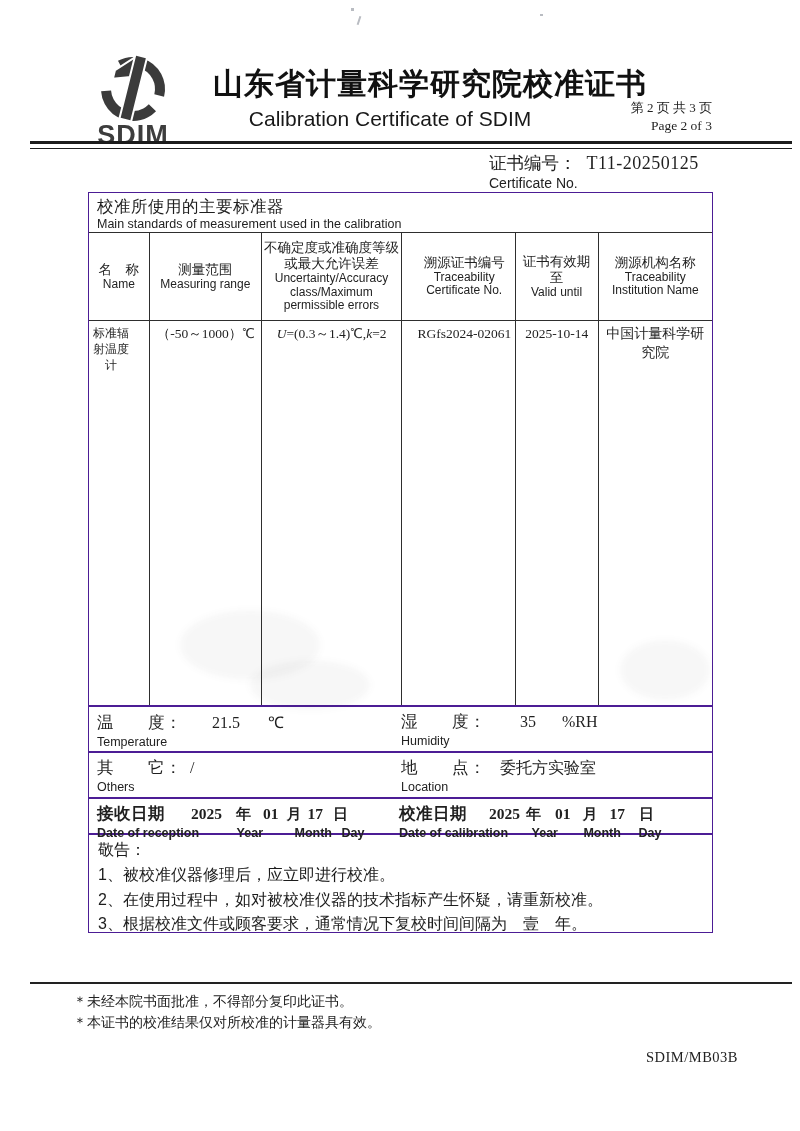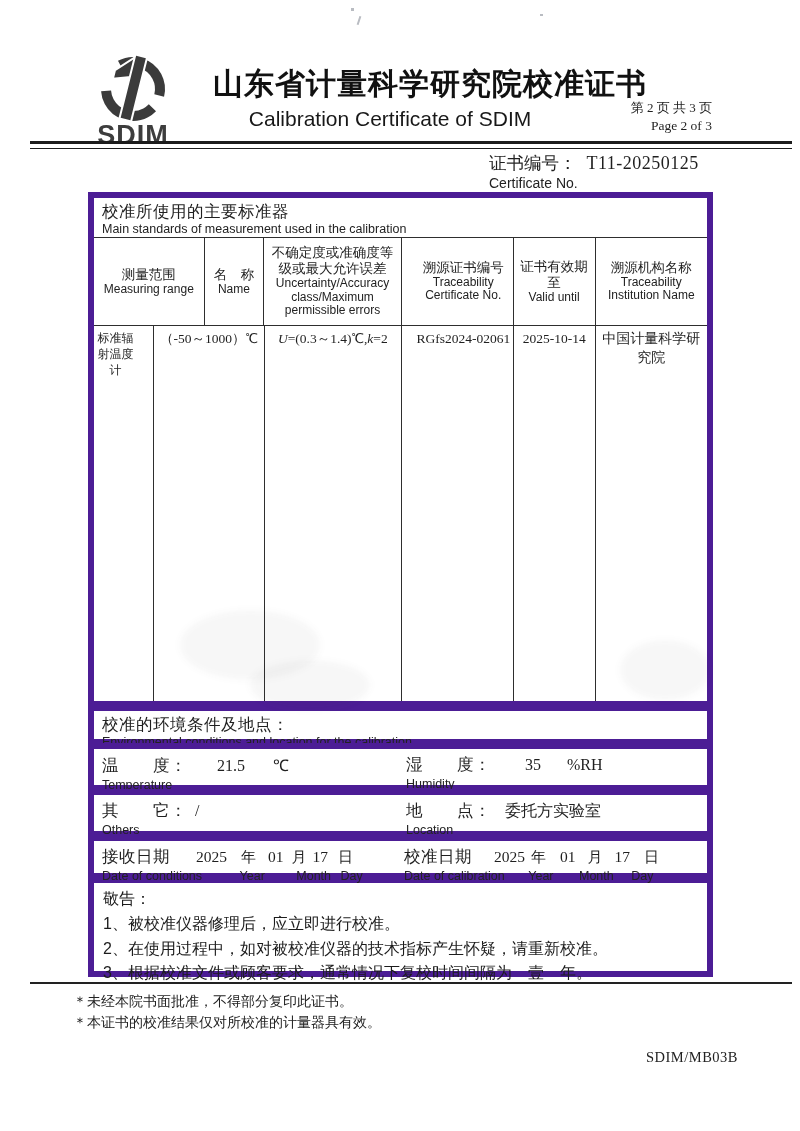--- a/index.html
+++ b/index.html
@@ -23,21 +23,21 @@
   .pageinfo .en{font-size:13.5px;}
   .rule-double{position:absolute;left:30px;top:141px;width:762px;height:4px;
     border-top:3.5px solid #1c1c1c;border-bottom:1.8px solid #1c1c1c;}
   .certno{position:absolute;left:489px;top:152px;line-height:1.25;}
   .certno .l1{font-size:17.5px;}
   .certno .num{font-size:18px;margin-left:10px;letter-spacing:0.5px;}
   .certno .l2{font-family:"Liberation Sans", sans-serif;font-size:14px;color:#222;}
 
   
   .doc{position:absolute;left:88px;top:192px;width:625px;}
-  .block{box-sizing:border-box;border:6px solid #4c1d95;background:transparent;}
+  .block{box-sizing:border-box;border:1px solid #4c1d95;background:transparent;}
   .block + .block{margin-top:-2px;}
 
   
   .tbl{height:515px;display:flex;flex-direction:column;}
   .tbl-caption{border-bottom:1.5px solid #2e2e2e;padding:3px 8px 2px;height:40px;box-sizing:border-box;}
   .tbl-caption .zh{font-family:"Liberation Sans", sans-serif;font-size:16.5px;letter-spacing:0.5px;}
   .tbl-caption .en{font-family:"Liberation Sans", sans-serif;font-size:12.5px;line-height:1.05;color:#222;}
   .tbl-head{display:flex;border-bottom:1.5px solid #2e2e2e;height:88px;box-sizing:border-box;}
   .tbl-body{display:flex;flex:1;}
   .cell{box-sizing:border-box;border-right:1.5px solid #2e2e2e;text-align:center;
@@ -54,21 +54,21 @@
   
   .env-title{height:40px;padding:3px 8px 2px;}
   .env-title .zh{font-family:"Liberation Sans", sans-serif;font-size:16.5px;letter-spacing:0.5px;}
   .env-title .en{font-family:"Liberation Sans", sans-serif;font-size:12.5px;line-height:1.05;color:#222;}
   .row2{position:relative;height:48px;padding:4px 8px 0;box-sizing:border-box;}
   .grp{position:absolute;top:5px;left:8px;white-space:nowrap;}
   .grp.right{left:312px;}
   .lbl{font-family:"Liberation Sans", sans-serif;font-size:16.5px;letter-spacing:0.5px;}
   .val{font-size:16px;}
   .sub{font-family:"Liberation Sans", sans-serif;font-size:12.5px;color:#222;margin-top:1px;}
-  .dates{height:44px;}
+  .dates{height:38px;font-weight:bold;}
   .dt-num{font-size:15.5px;}
   .dt-unit{font-family:"Liberation Sans", sans-serif;font-size:15px;}
   .sub .w{display:inline-block;}
 
   
   .notice{height:100px;padding:4px 9px;box-sizing:border-box;
     font-family:"Liberation Sans", sans-serif;font-size:16px;line-height:1.55;color:#1c1c1c;}
 
   .rule-single{position:absolute;left:30px;top:982px;width:762px;border-top:2.5px solid #222;}
   .footnotes{position:absolute;left:73px;top:991px;font-size:14px;line-height:1.5;color:#222;}
@@ -114,27 +114,27 @@
   </div>
 
   <div class="doc">
 
     <div class="block tbl">
       <div class="tbl-caption">
         <div class="zh">校准所使用的主要标准器</div>
         <div class="en">Main standards of measurement used in the calibration</div>
       </div>
       <div class="tbl-head">
+        <div class="cell c1">
+          <div class="hzh">名　称</div>
+          <div class="hen">Name</div>
+        </div>
         <div class="cell c2">
           <div class="hzh">测量范围</div>
           <div class="hen">Measuring range</div>
-        </div>
-        <div class="cell c1">
-          <div class="hzh">名　称</div>
-          <div class="hen">Name</div>
         </div>
         <div class="cell c3">
           <div class="hzh">不确定度或准确度等级或最大允许误差</div>
           <div class="hen">Uncertainty/Accuracy class/Maximum permissible errors</div>
         </div>
         <div class="cell c4">
           <div class="hzh">溯源证书编号</div>
           <div class="hen">Traceability Certificate No.</div>
         </div>
         <div class="cell c5">
@@ -151,24 +151,20 @@
         <div class="cell c2">（-50～1000）℃</div>
         <div class="cell c3">
           <div><span class="it">U</span><span>=(0.3～1.4)℃,</span><span class="it">k</span><span>=2</span></div>
         </div>
         <div class="cell c4">RGfs2024-02061</div>
         <div class="cell c5">2025-10-14</div>
         <div class="cell c6">中国计量科学研究院</div>
       </div>
     </div>
 
-    <div class="block env-title">
-      <div class="zh">校准的环境条件及地点：</div>
-      <div class="en">Environmental conditions and location for the calibration</div>
-    </div>
 
     <div class="block row2">
       <div class="grp">
         <div>
           <span class="lbl">温　　度：</span>
           <span class="val" style="margin-left:26px;">21.5</span>
           <span class="val" style="margin-left:24px;">℃</span>
         </div>
         <div class="sub">Temperature</div>
       </div>
@@ -204,21 +200,21 @@
         <div>
           <span class="lbl">接收日期</span>
           <span class="dt-num" style="margin-left:22px;">2025</span>
           <span class="dt-unit" style="margin-left:10px;">年</span>
           <span class="dt-num" style="margin-left:8px;">01</span>
           <span class="dt-unit" style="margin-left:4px;">月</span>
           <span class="dt-num" style="margin-left:2px;">17</span>
           <span class="dt-unit" style="margin-left:6px;">日</span>
         </div>
         <div class="sub">
-          <span class="w">Date of conditions</span>
+          <span class="w">Date of reception</span>
           <span class="w" style="margin-left:34px;">Year</span>
           <span class="w" style="margin-left:28px;">Month</span>
           <span class="w" style="margin-left:6px;">Day</span>
         </div>
       </div>
       <div class="grp" style="left:310px;">
         <div>
           <span class="lbl">校准日期</span>
           <span class="dt-num" style="margin-left:18px;">2025</span>
           <span class="dt-unit" style="margin-left:2px;">年</span>

